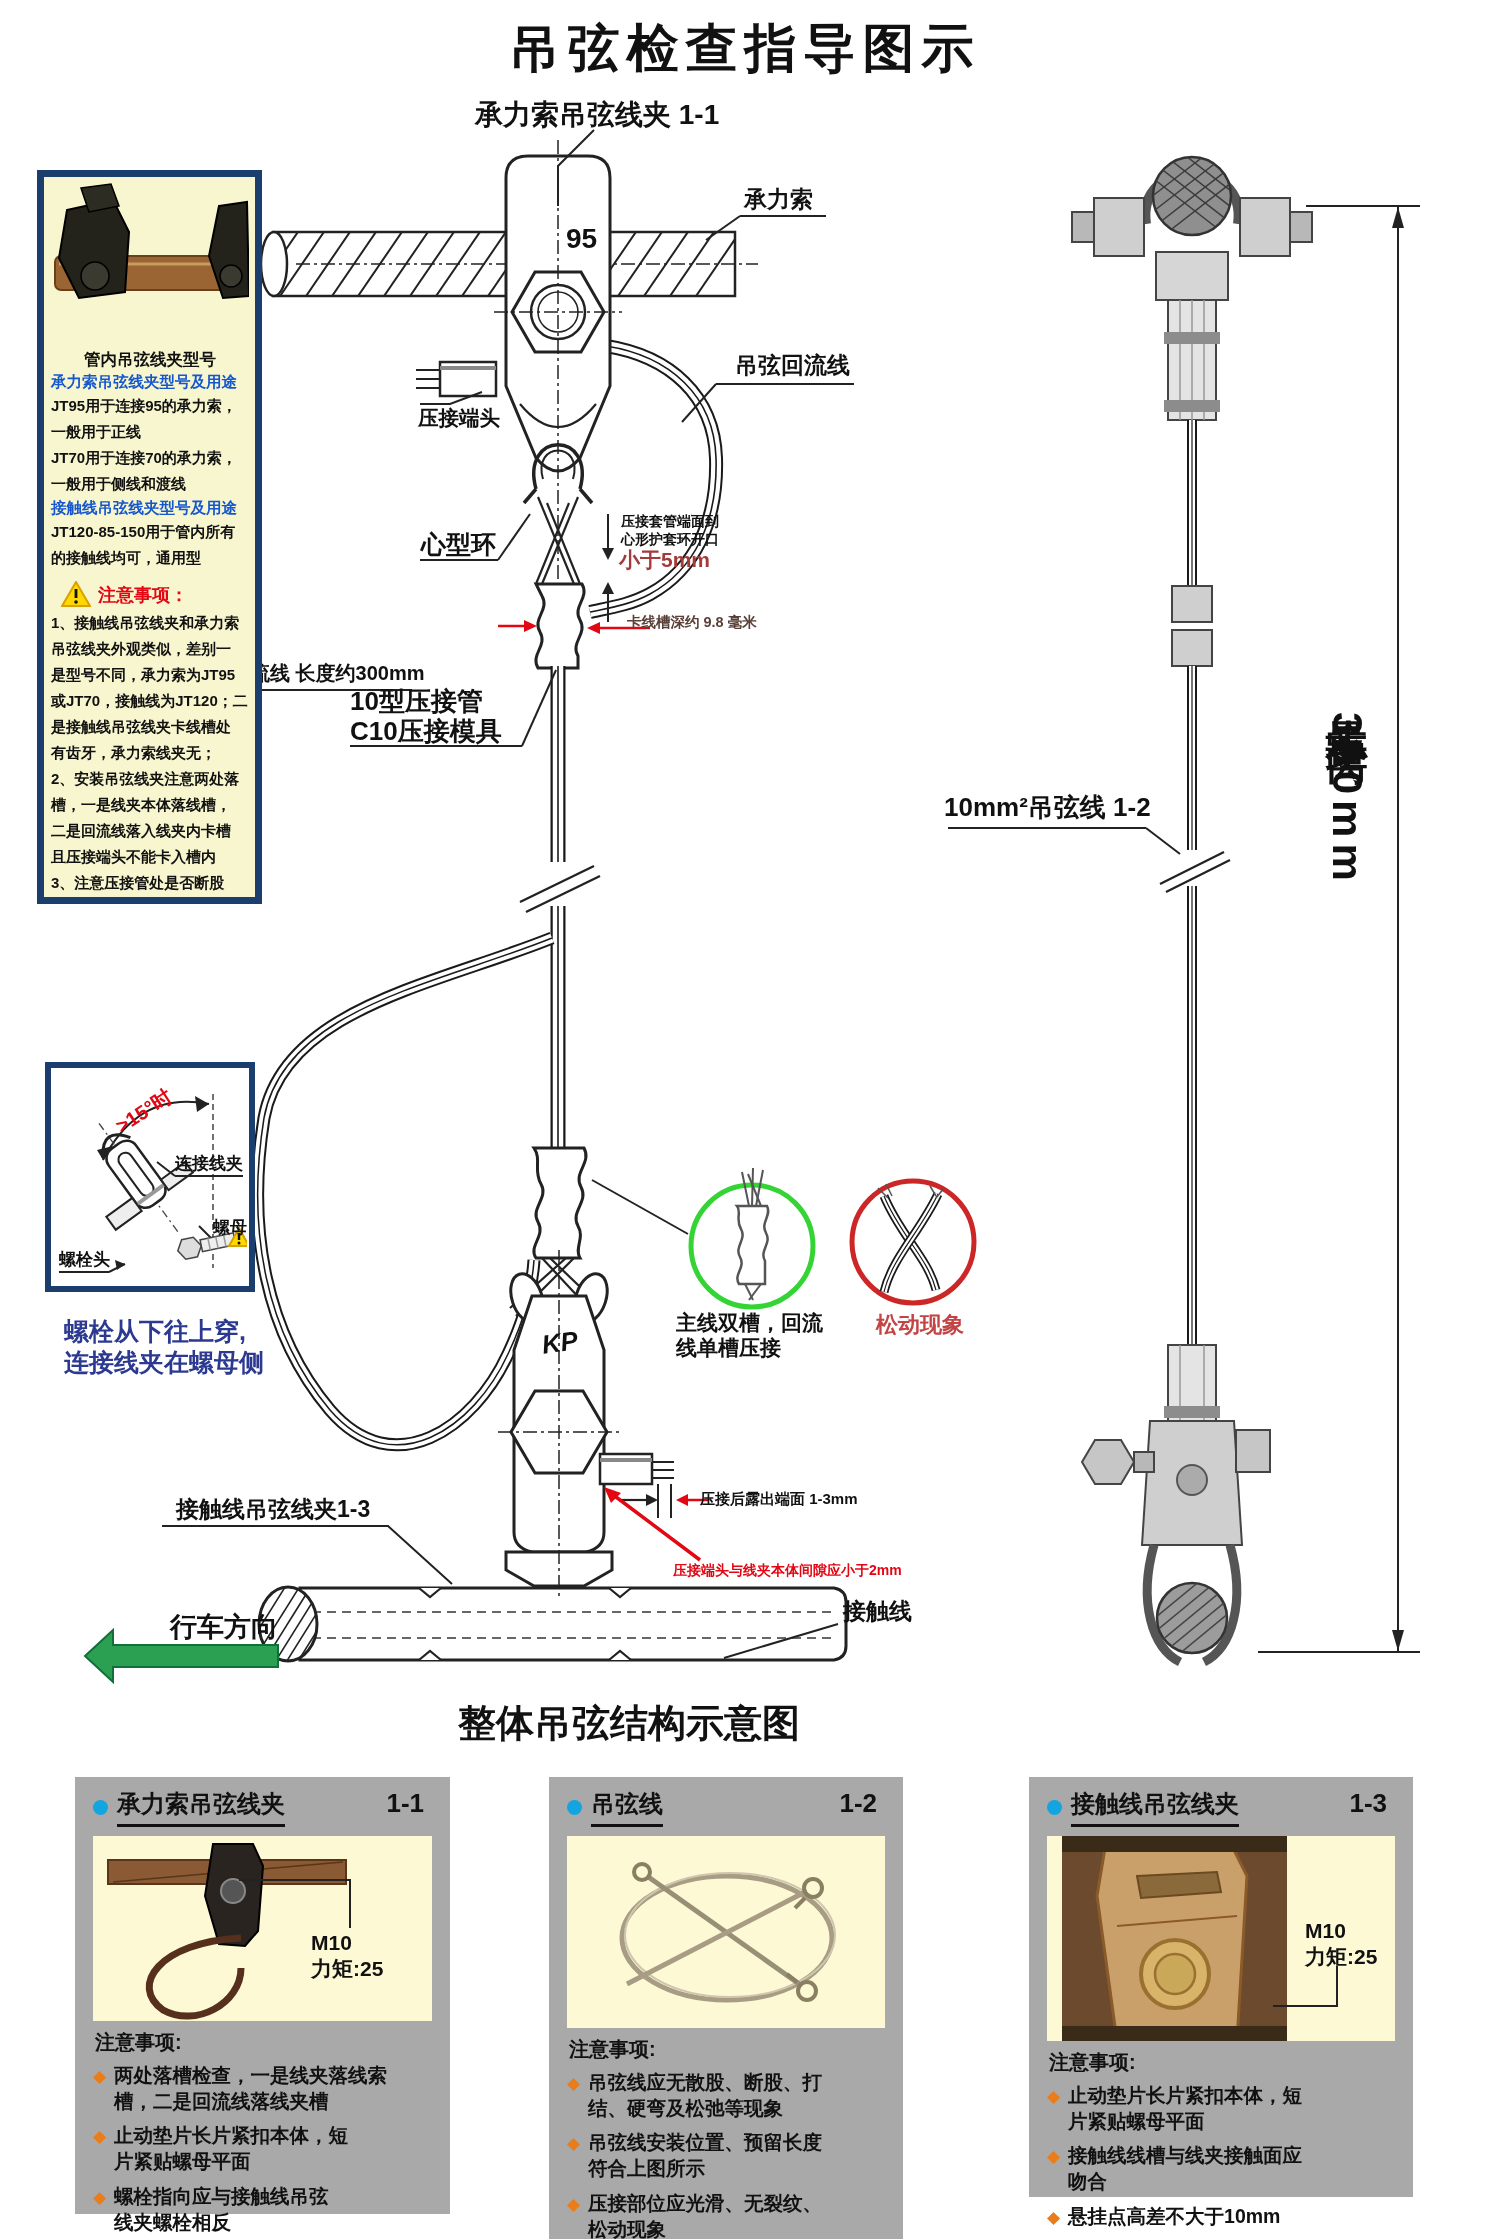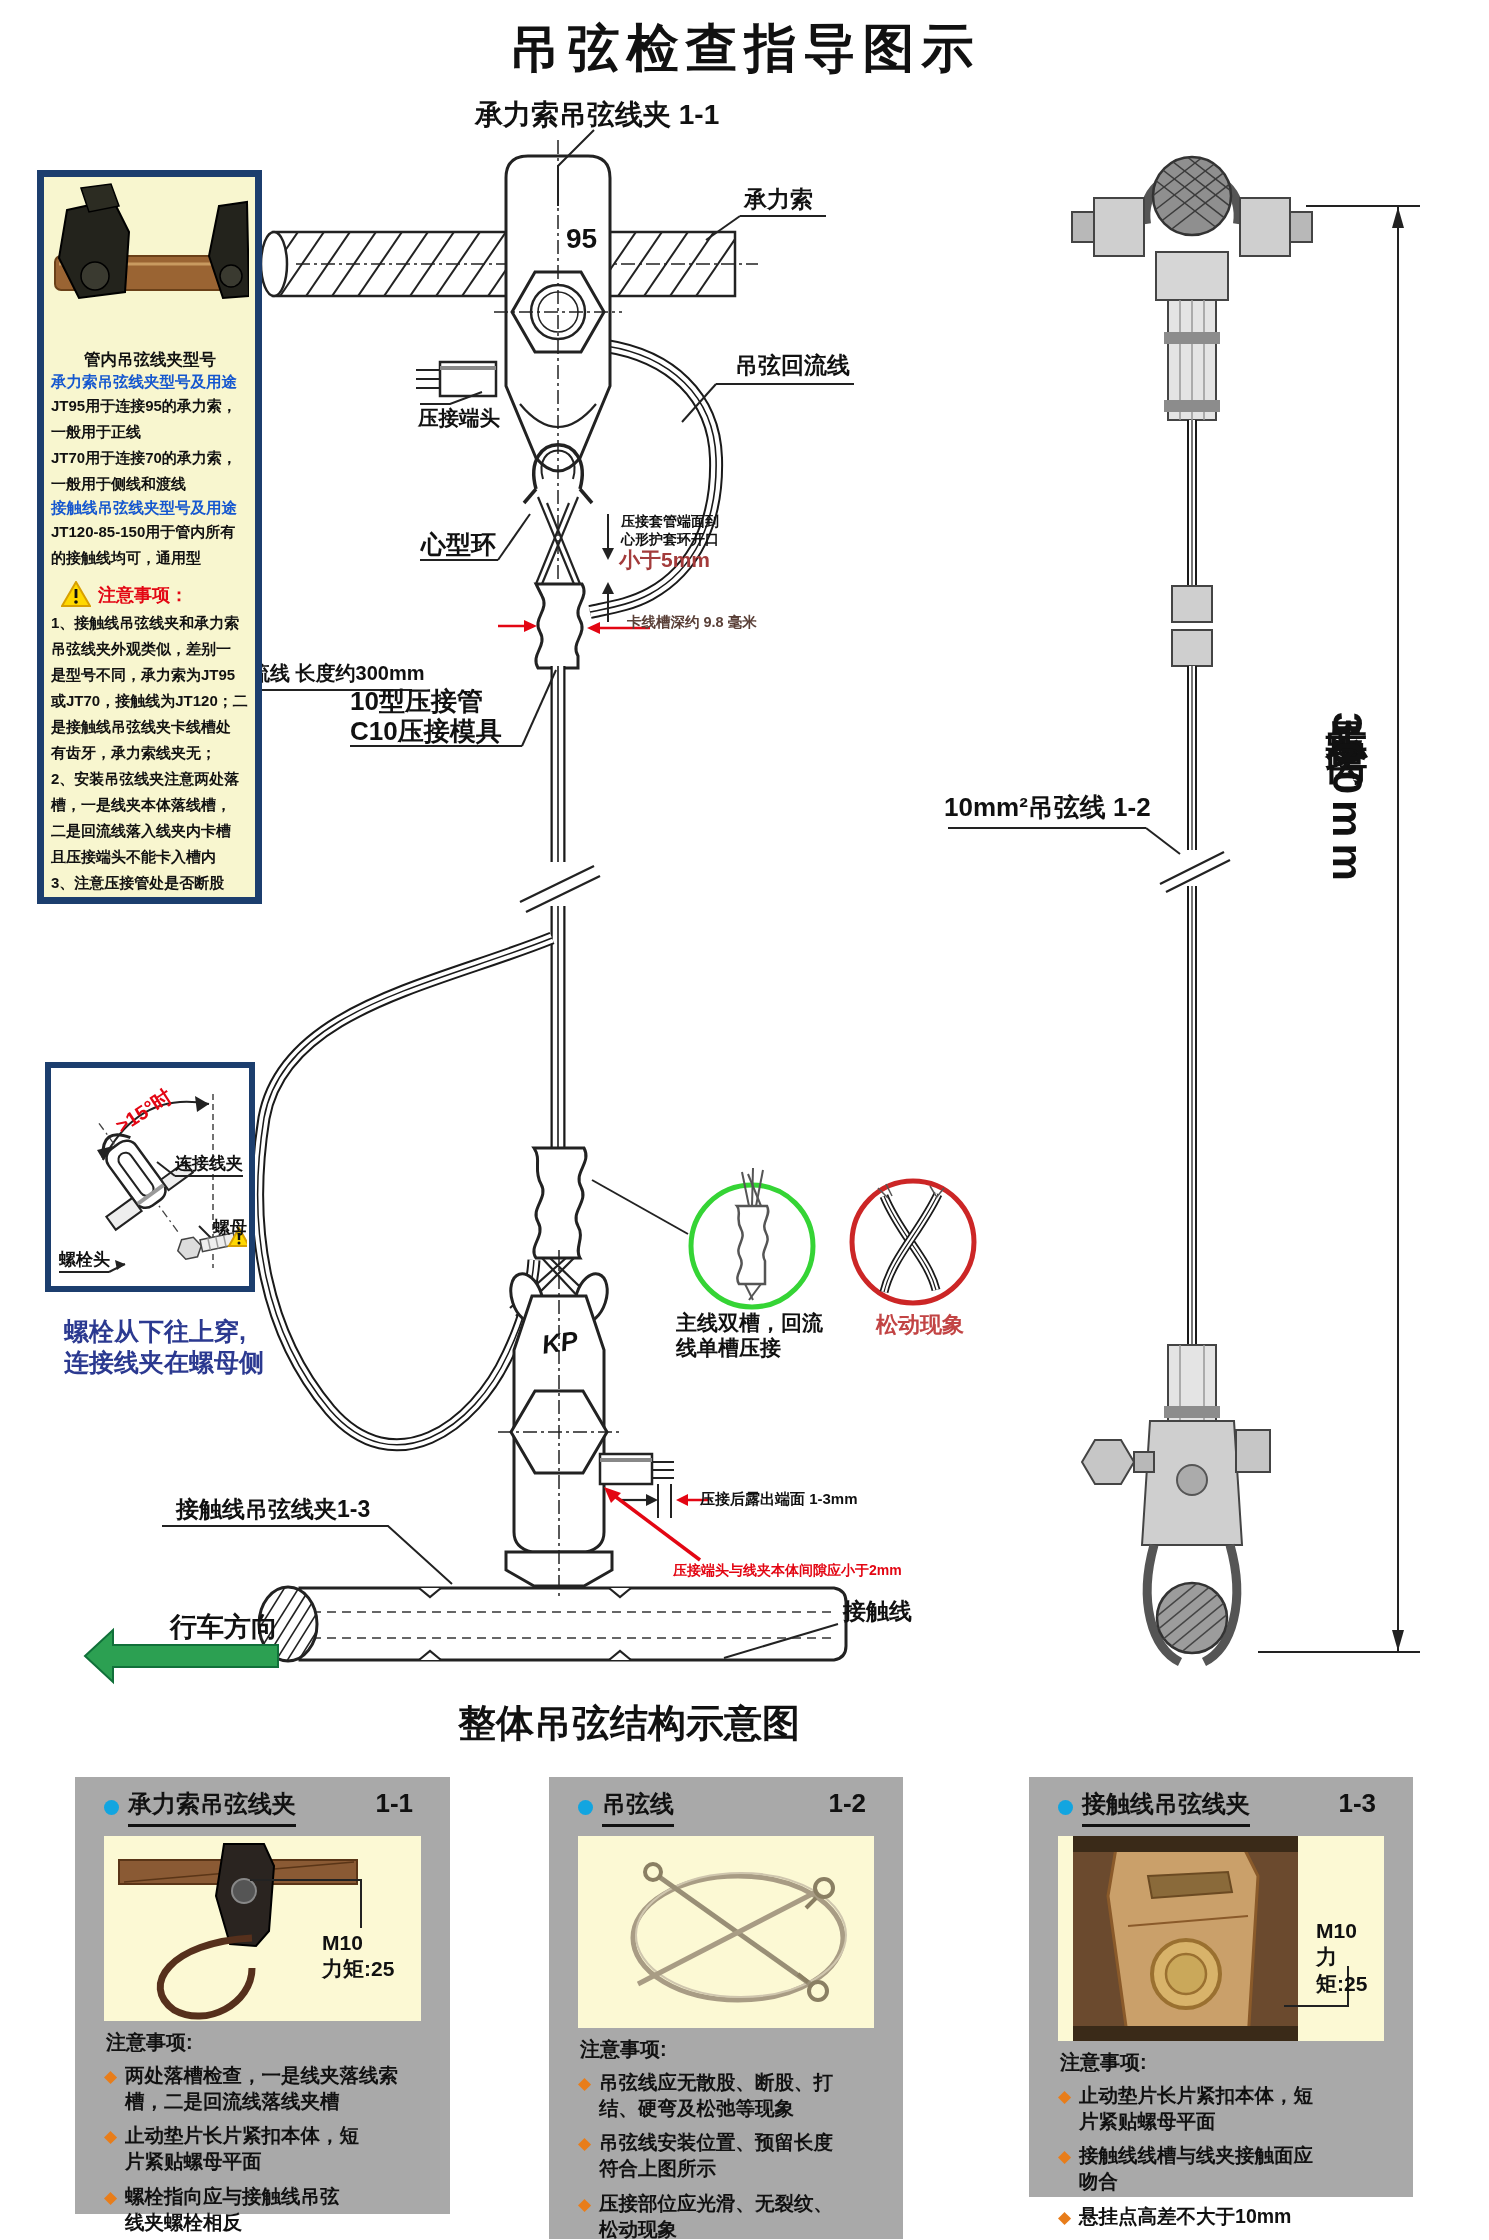--- a/index.html
+++ b/index.html
@@ -26,21 +26,21 @@
   .bolt-box{position:absolute;left:45px;top:1062px;width:210px;height:230px;background:#fff;
             border:6px solid #1c3e6e;box-sizing:border-box;}
   .bb-lbl{position:absolute;font-weight:bold;font-size:17px;color:#111;}
   .bb-angle{position:absolute;left:62px;top:30px;font-size:20px;font-weight:bold;color:#e30613;
             transform:rotate(-33deg);}
   .bolt-caption{position:absolute;left:64px;top:1316px;font-size:25px;font-weight:bold;color:#2b3990;
                 line-height:31px;white-space:pre-line;}
   
   .section-title{position:absolute;left:429px;top:1698px;width:400px;text-align:center;
                  font-size:38px;font-weight:bold;}
-  .panel{position:absolute;background:#a9a9a9;padding:11px 29px;box-sizing:border-box;}
+  .panel{position:absolute;background:#a9a9a9;padding:11px 18px;box-sizing:border-box;}
   .p-head{display:flex;align-items:baseline;gap:9px;margin-bottom:9px;}
   .p-dot{width:15px;height:15px;border-radius:50%;background:#12a5e0;align-self:center;flex:0 0 auto;}
   .p-title{font-size:24px;font-weight:bold;border-bottom:3px solid #111;padding-bottom:4px;}
   .p-num{font-size:26px;font-weight:bold;margin-left:auto;margin-right:8px;}
   .p-photo{position:relative;background:#fcf9d4;overflow:hidden;}
   .p-torque{position:absolute;font-size:21px;font-weight:bold;white-space:pre-line;line-height:1.25;color:#111;}
   .p-notes-title{font-size:20px;font-weight:bold;margin:8px 2px 7px;}
   .p-note{display:flex;gap:8px;font-size:19.5px;font-weight:bold;line-height:1.32;margin-bottom:9px;}
   .p-note .dia{color:#e87d1a;font-size:17px;line-height:1.6;flex:0 0 auto;}
   .p-note .txt{white-space:pre-line;}

